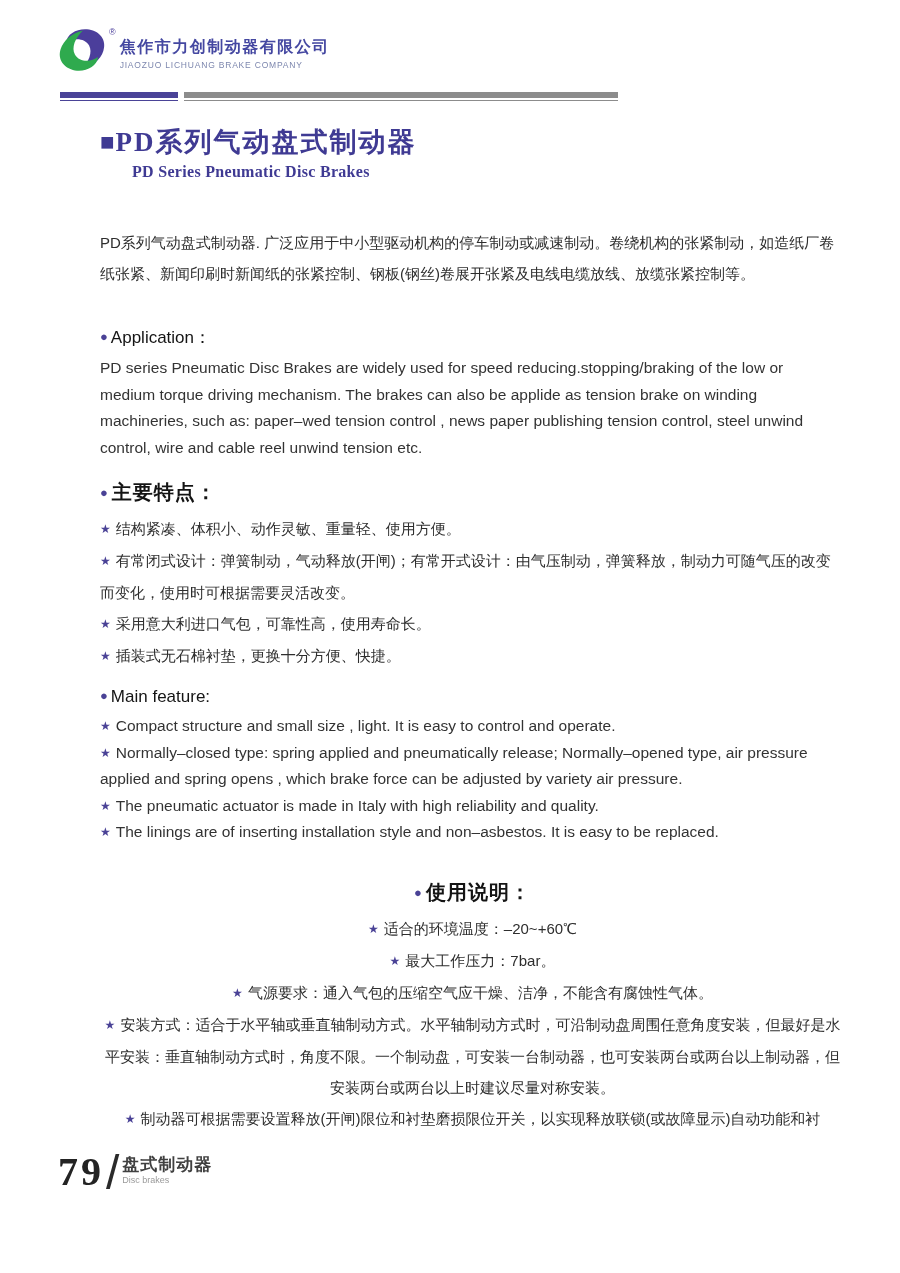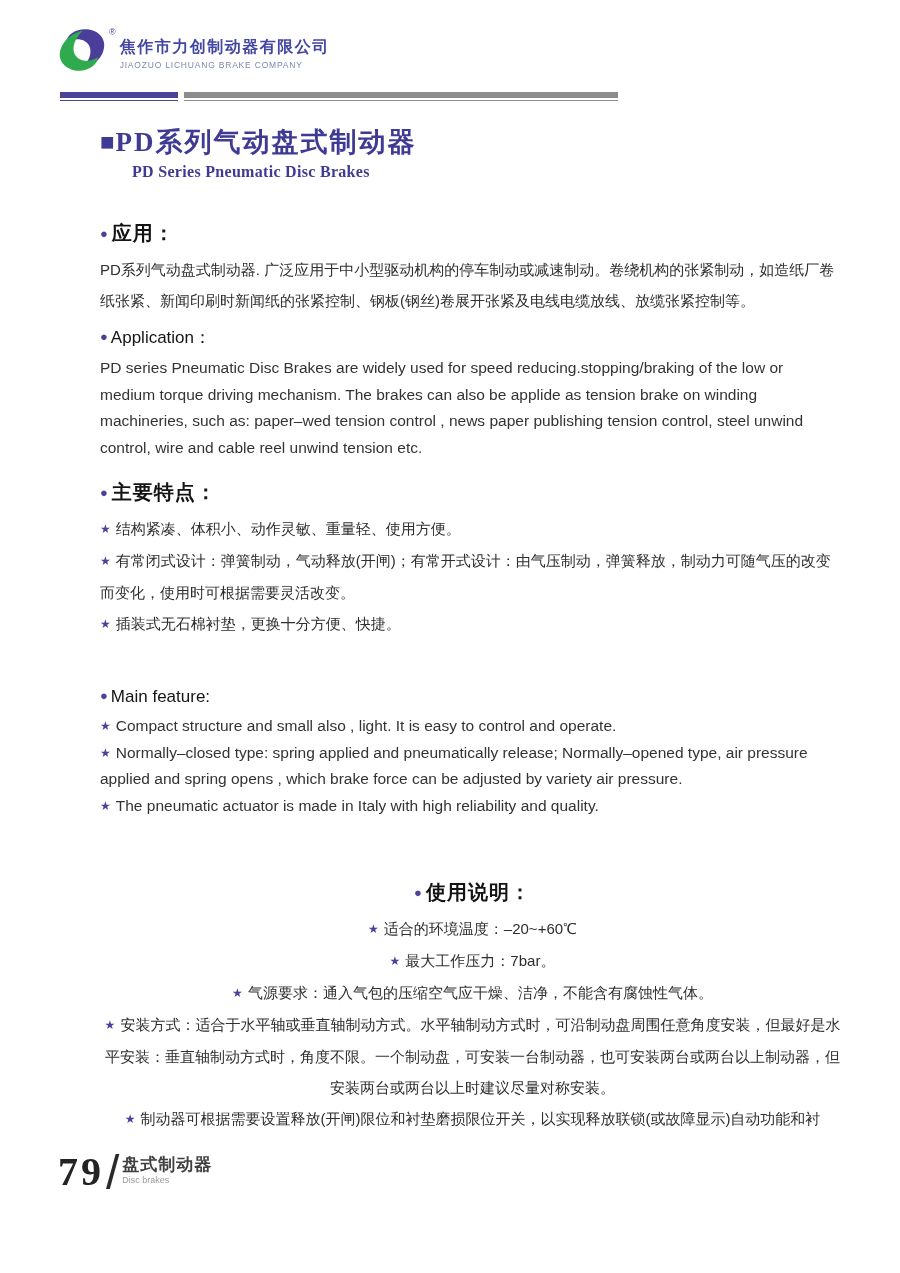--- a/index.html
+++ b/index.html
@@ -86,44 +86,45 @@
 
   <div class="title-block">
     <h1 class="main-title">
       <span class="title-square">■</span>
       <span>PD系列气动盘式制动器</span>
     </h1>
     <div class="subtitle">PD Series Pneumatic Disc Brakes</div>
   </div>
 
   <div class="section sec-app-cn">
-    <h2 class="h-cn"><span class="bullet">●</span><span>应用：</span></h2>
     <div class="cn-body">PD系列气动盘式制动器. 广泛应用于中小型驱动机构的停车制动或减速制动。卷绕机构的张紧制动，如造纸厂卷纸张紧、新闻印刷时新闻纸的张紧控制、钢板(钢丝)卷展开张紧及电线电缆放线、放缆张紧控制等。</div>
   </div>
 
   <div class="section sec-app-en">
     <h2 class="h-en"><span class="bullet">●</span><span>Application：</span></h2>
     <div class="en-body">PD series Pneumatic Disc Brakes are widely used for speed reducing.stopping/braking of the low or medium torque driving mechanism. The brakes can also be applide as tension brake on winding machineries, such as: paper–wed tension control , news paper publishing tension control, steel unwind control, wire and cable reel unwind tension etc.</div>
   </div>
 
   <div class="section sec-feat-cn">
     <h2 class="h-cn"><span class="bullet">●</span><span>主要特点：</span></h2>
     <div class="cn-body">
       <div class="item"><span class="star">★</span><span>结构紧凑、体积小、动作灵敏、重量轻、使用方便。</span></div>
       <div class="item"><span class="star">★</span><span>有常闭式设计：弹簧制动，气动释放(开闸)；有常开式设计：由气压制动，弹簧释放，制动力可随气压的改变而变化，使用时可根据需要灵活改变。</span></div>
+      <div class="item"><span class="star">★</span><span>采用意大利进口气包，可靠性高，使用寿命长。</span></div>
       <div class="item"><span class="star">★</span><span>插装式无石棉衬垫，更换十分方便、快捷。</span></div>
     </div>
   </div>
 
   <div class="section sec-feat-en">
     <h2 class="h-en"><span class="bullet">●</span><span>Main feature:</span></h2>
     <div class="en-body">
-      <div class="item"><span class="star">★</span><span>Compact structure and small also , light. It is easy to control and operate.</span></div>
+      <div class="item"><span class="star">★</span><span>Compact structure and small size , light. It is easy to control and operate.</span></div>
       <div class="item"><span class="star">★</span><span>Normally–closed type: spring applied and pneumatically release; Normally–opened type, air pressure applied and spring opens , which brake force can be adjusted by variety air pressure.</span></div>
       <div class="item"><span class="star">★</span><span>The pneumatic actuator is made in Italy with high reliability and quality.</span></div>
+      <div class="item"><span class="star">★</span><span>The linings are of inserting installation style and non–asbestos. It is easy to be replaced.</span></div>
     </div>
   </div>
 
   <div class="section sec-usage">
     <h2 class="h-cn"><span class="bullet">●</span><span>使用说明：</span></h2>
     <div class="cn-body">
       <div class="item"><span class="star">★</span><span>适合的环境温度：–20~+60℃</span></div>
       <div class="item"><span class="star">★</span><span>最大工作压力：7bar。</span></div>
       <div class="item"><span class="star">★</span><span>气源要求：通入气包的压缩空气应干燥、洁净，不能含有腐蚀性气体。</span></div>
       <div class="item"><span class="star">★</span><span>安装方式：适合于水平轴或垂直轴制动方式。水平轴制动方式时，可沿制动盘周围任意角度安装，但最好是水平安装：垂直轴制动方式时，角度不限。一个制动盘，可安装一台制动器，也可安装两台或两台以上制动器，但安装两台或两台以上时建议尽量对称安装。</span></div>

